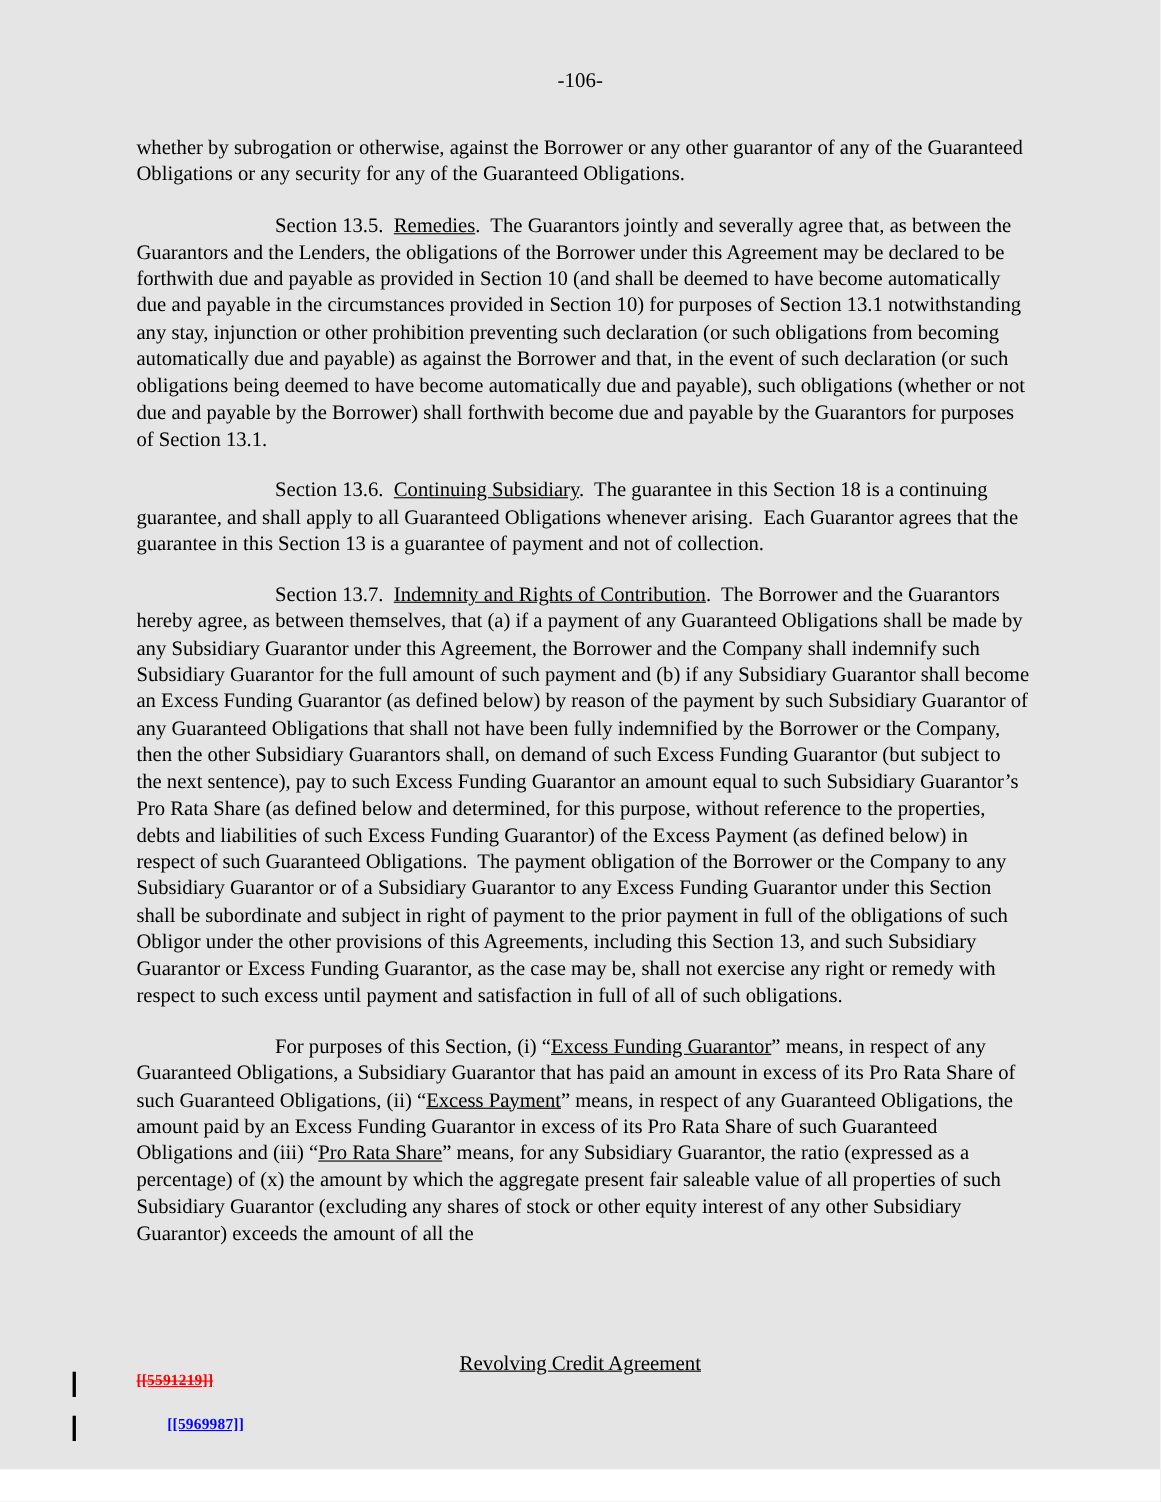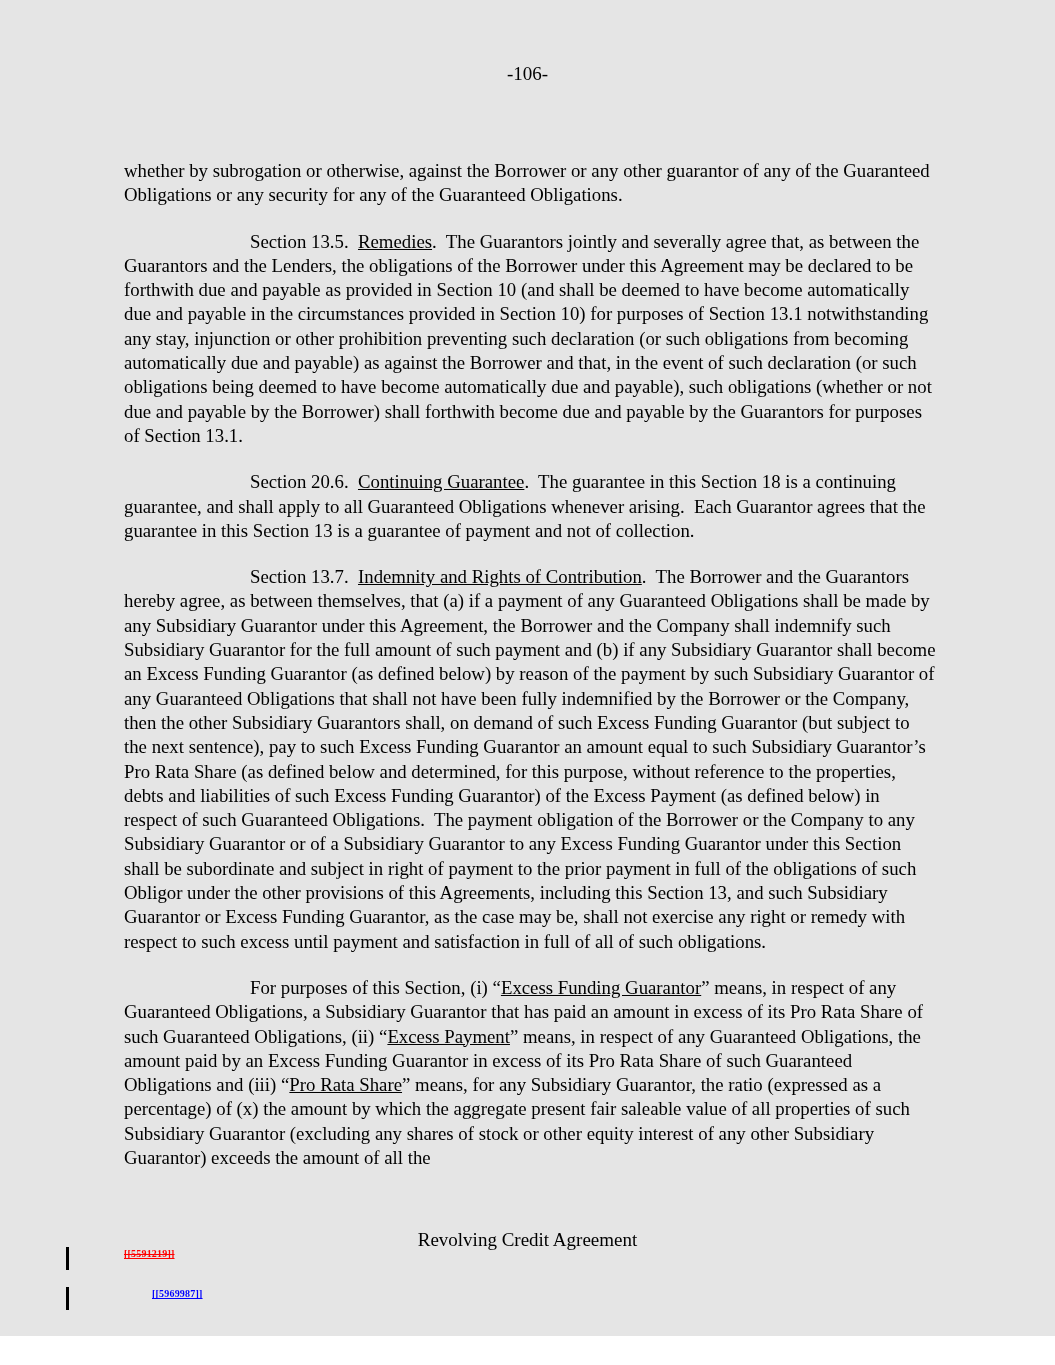--- a/index.html
+++ b/index.html
@@ -33,40 +33,40 @@
     line-height: 24.3px;
     text-align: left;
   }
   .para {
     margin: 0 0 22px 0;
     text-indent: 126px;
     white-space: pre-wrap;
   }
   .para.no-indent {
     text-indent: 0;
-    margin-top: 36px;
   }
   .u {
     text-decoration: underline;
     text-align: right;
   }
   .footer-title {
     position: absolute;
     top: 1229px;
     left: 0;
     width: 100%;
     text-align: center;
     font-size: 19px;
   }
   .footer-title span {
+    text-decoration: underline;
   }
   .doc-id {
     position: absolute;
     left: 124px;
-    font-size: 10px;
+    font-size: 14px;
     font-weight: bold;
     letter-spacing: 0.2px;
   }
   .doc-id.deleted {
     top: 1248px;
     text-decoration: underline line-through;
   }
   .doc-id.inserted {
     top: 1288px;
     text-decoration: underline;
@@ -88,21 +88,21 @@
 <div class="page">
 
   <div class="page-number">-106-</div>
 
   <div class="doc-body">
 
     <p class="para no-indent"><span>whether by subrogation or otherwise, against the Borrower or any other guarantor of any of the Guaranteed Obligations or any security for any of the Guaranteed Obligations.</span></p>
 
     <p class="para"><span>Section 13.5.  </span><span class="u">Remedies</span><span>.  The Guarantors jointly and severally agree that, as between the Guarantors and the Lenders, the obligations of the Borrower under this Agreement may be declared to be forthwith due and payable as provided in Section 10 (and shall be deemed to have become automatically due and payable in the circumstances provided in Section 10) for purposes of Section 13.1 notwithstanding any stay, injunction or other prohibition preventing such declaration (or such obligations from becoming automatically due and payable) as against the Borrower and that, in the event of such declaration (or such obligations being deemed to have become automatically due and payable), such obligations (whether or not due and payable by the Borrower) shall forthwith become due and payable by the Guarantors for purposes of Section 13.1.</span></p>
 
-    <p class="para"><span>Section 20.6.  </span><span class="u">Continuing Guarantee</span><span>.  The guarantee in this Section 18 is a continuing guarantee, and shall apply to all Guaranteed Obligations whenever arising.  Each Guarantor agrees that the guarantee in this Section 13 is a guarantee of payment and not of collection.</span></p>
+    <p class="para"><span>Section 13.6.  </span><span class="u">Continuing Subsidiary</span><span>.  The guarantee in this Section 18 is a continuing guarantee, and shall apply to all Guaranteed Obligations whenever arising.  Each Guarantor agrees that the guarantee in this Section 13 is a guarantee of payment and not of collection.</span></p>
 
     <p class="para"><span>Section 13.7.  </span><span class="u">Indemnity and Rights of Contribution</span><span>.  The Borrower and the Guarantors hereby agree, as between themselves, that (a) if a payment of any Guaranteed Obligations shall be made by any Subsidiary Guarantor under this Agreement, the Borrower and the Company shall indemnify such Subsidiary Guarantor for the full amount of such payment and (b) if any Subsidiary Guarantor shall become an Excess Funding Guarantor (as defined below) by reason of the payment by such Subsidiary Guarantor of any Guaranteed Obligations that shall not have been fully indemnified by the Borrower or the Company, then the other Subsidiary Guarantors shall, on demand of such Excess Funding Guarantor (but subject to the next sentence), pay to such Excess Funding Guarantor an amount equal to such Subsidiary Guarantor’s Pro Rata Share (as defined below and determined, for this purpose, without reference to the properties, debts and liabilities of such Excess Funding Guarantor) of the Excess Payment (as defined below) in respect of such Guaranteed Obligations.  The payment obligation of the Borrower or the Company to any Subsidiary Guarantor or of a Subsidiary Guarantor to any Excess Funding Guarantor under this Section shall be subordinate and subject in right of payment to the prior payment in full of the obligations of such Obligor under the other provisions of this Agreements, including this Section 13, and such Subsidiary Guarantor or Excess Funding Guarantor, as the case may be, shall not exercise any right or remedy with respect to such excess until payment and satisfaction in full of all of such obligations.</span></p>
 
     <p class="para"><span>For purposes of this Section, (i) “</span><span class="u">Excess Funding Guarantor</span><span>” means, in respect of any Guaranteed Obligations, a Subsidiary Guarantor that has paid an amount in excess of its Pro Rata Share of such Guaranteed Obligations, (ii) “</span><span class="u">Excess Payment</span><span>” means, in respect of any Guaranteed Obligations, the amount paid by an Excess Funding Guarantor in excess of its Pro Rata Share of such Guaranteed Obligations and (iii) “</span><span class="u">Pro Rata Share</span><span>” means, for any Subsidiary Guarantor, the ratio (expressed as a percentage) of (x) the amount by which the aggregate present fair saleable value of all properties of such Subsidiary Guarantor (excluding any shares of stock or other equity interest of any other Subsidiary Guarantor) exceeds the amount of all the</span></p>
 
   </div>
 
   <div class="footer-title"><span>Revolving Credit Agreement</span></div>
 
   <div class="change-bar bar-1"></div>

